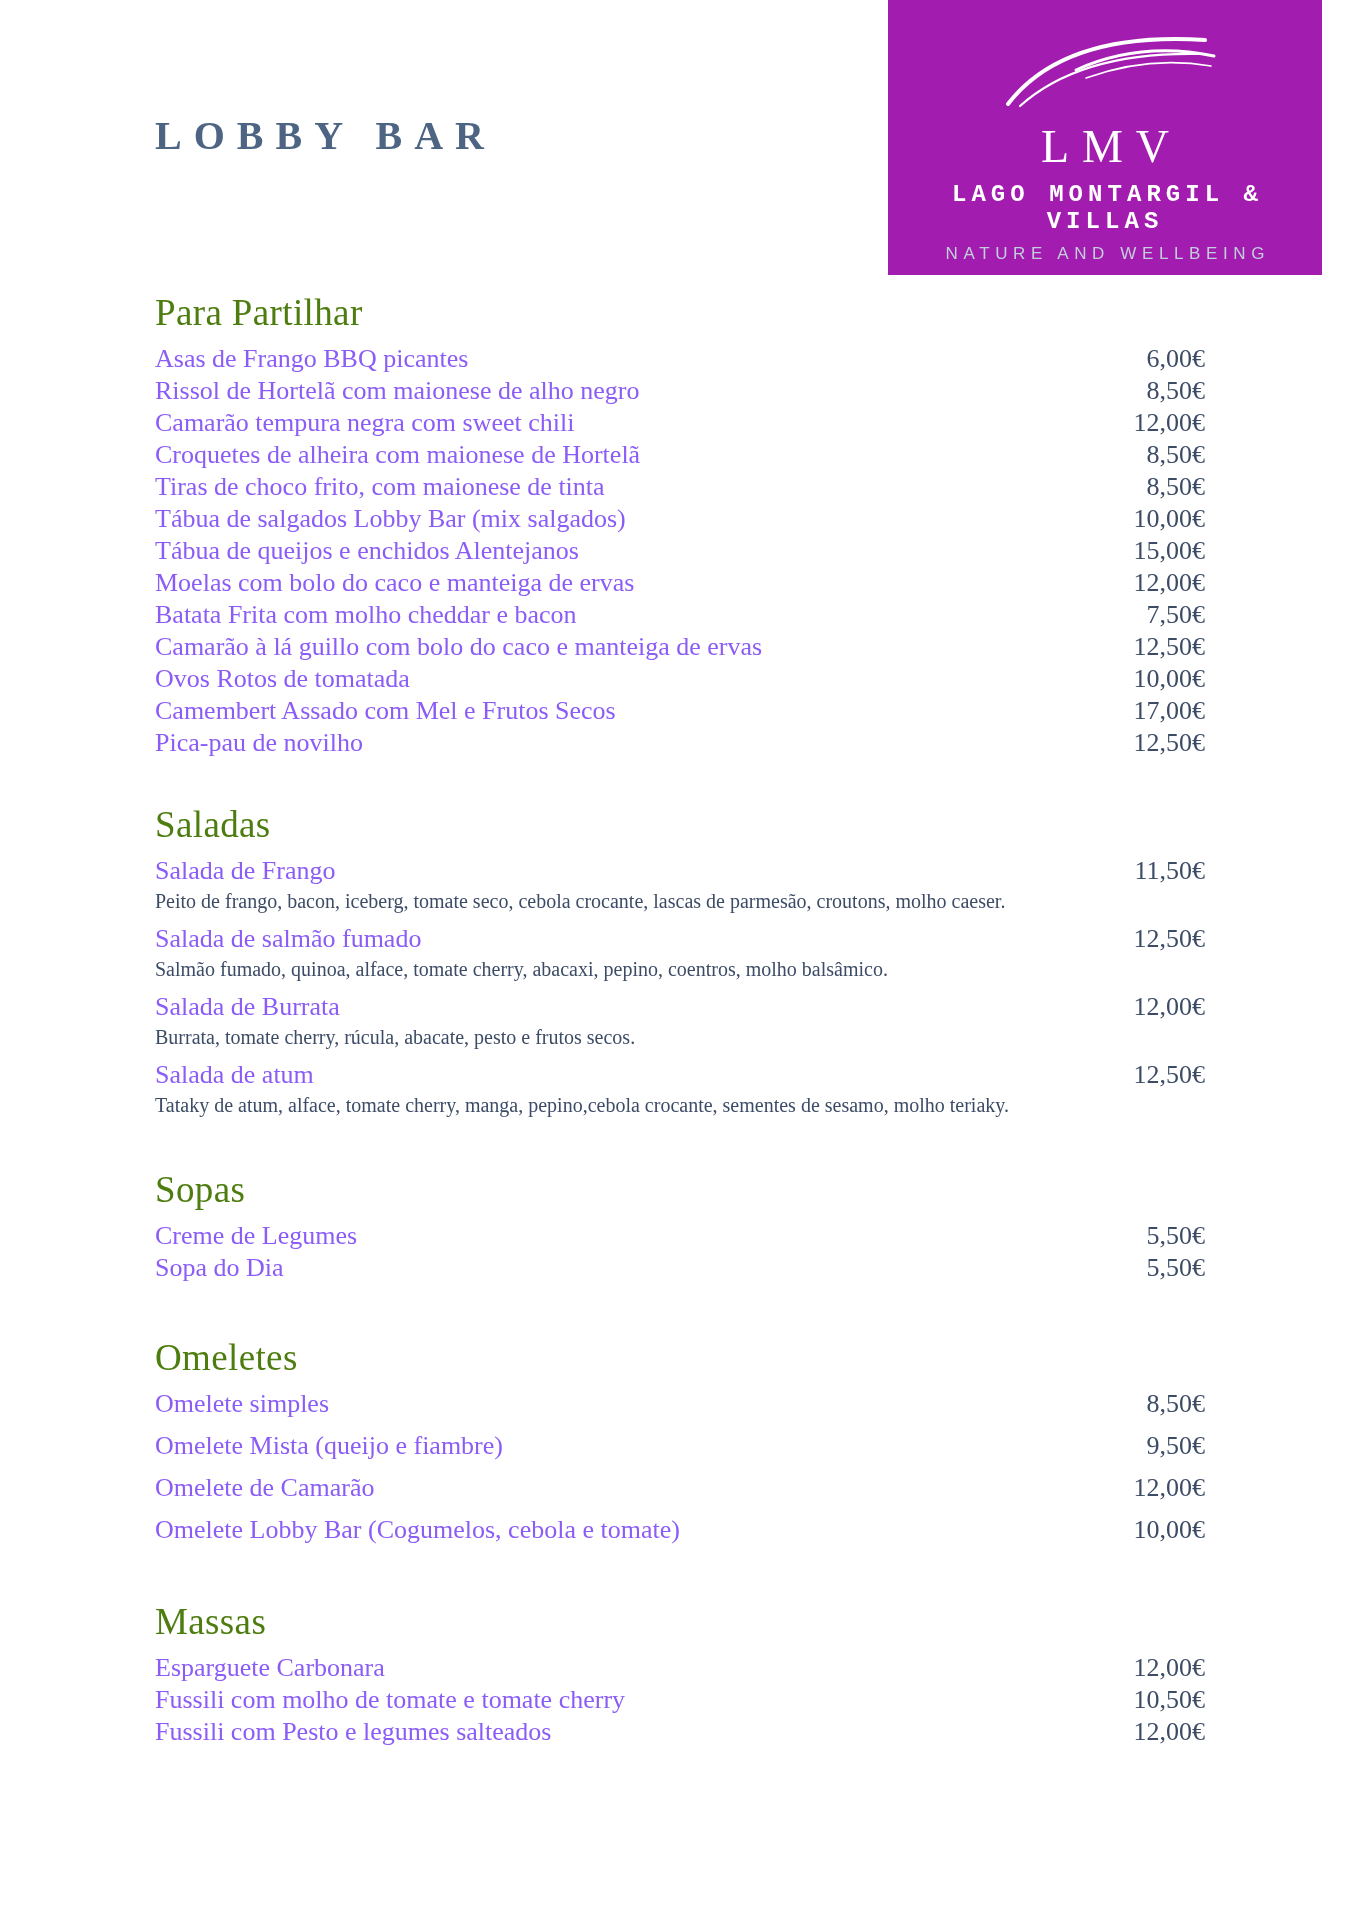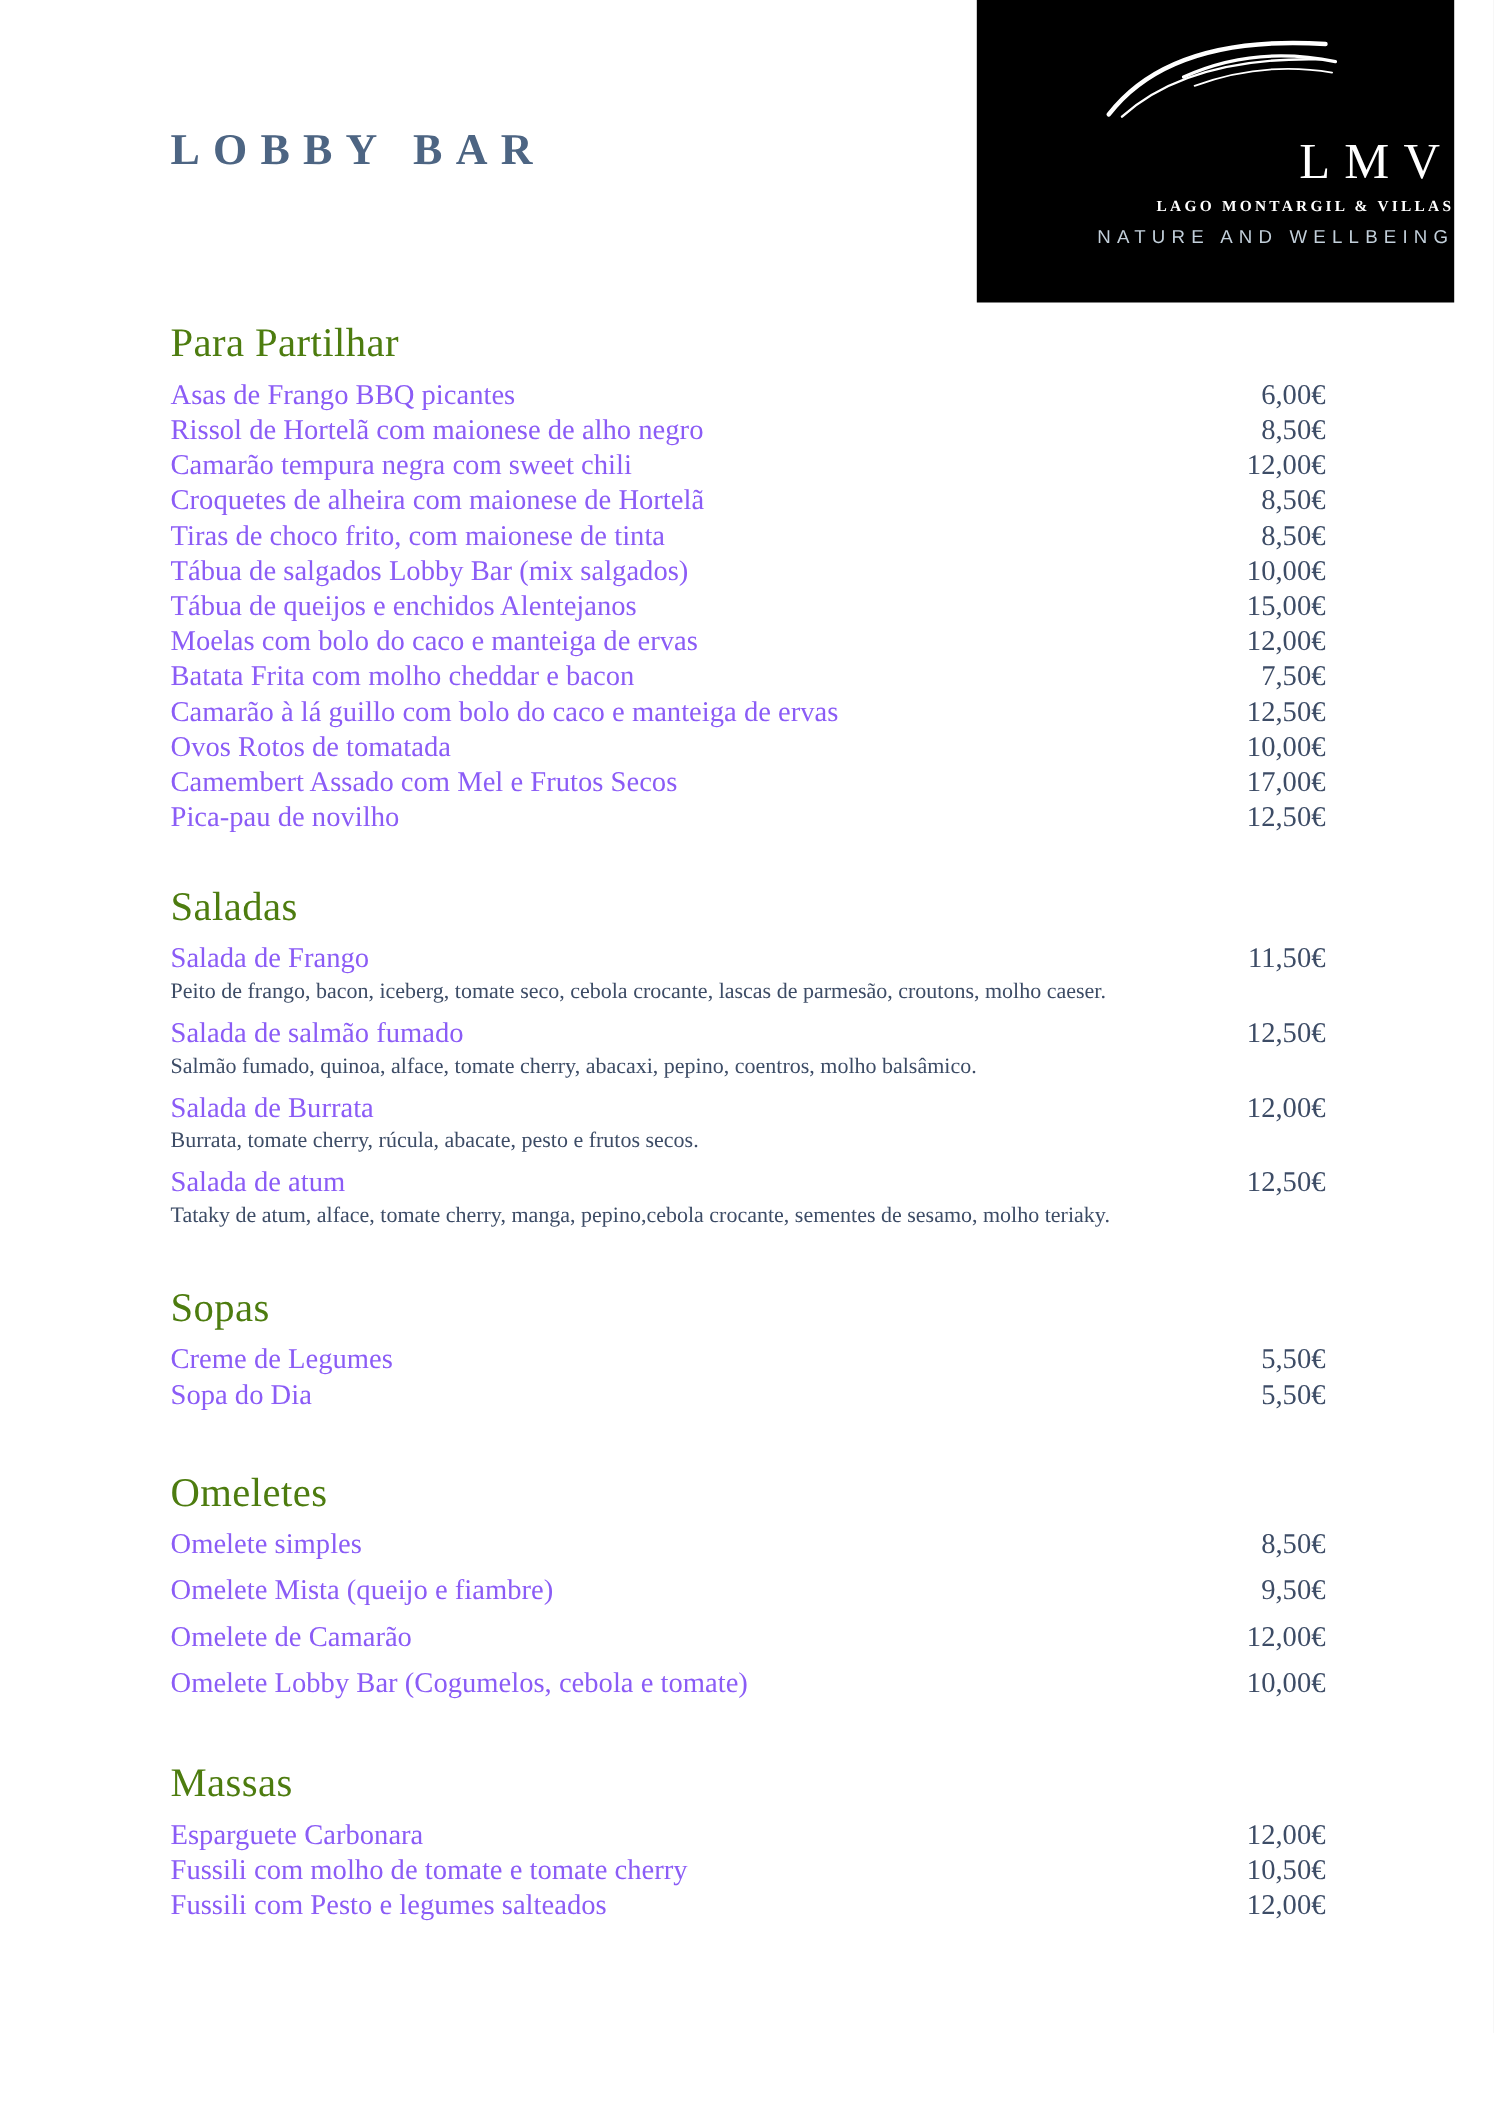--- a/index.html
+++ b/index.html
@@ -25,37 +25,37 @@
     letter-spacing: 0.30em;
     color: #4d6583;
     white-space: nowrap;
   }
   .logo-box {
     position: absolute;
     top: 0;
     right: 36px;
     width: 434px;
     height: 275px;
-    background: #000000;
+    background: #a21caf;
     color: #ffffff;
-    text-align: right;
+    text-align: center;
   }
   .logo-wave { display: block; margin: 26px auto 0; }
   .brand-initials {
     margin-top: 2px;
     font-size: 46px;
     letter-spacing: 0.28em;
     text-indent: 0.28em;
     font-weight: 400;
   }
   .brand-name {
     margin-top: 8px;
-    font-family: Liberation Serif, serif;
+    font-family: Liberation Mono, monospace;
     font-weight: 700;
-    font-size: 14px;
+    font-size: 24px;
     letter-spacing: 0.21em;
     text-indent: 0.21em;
   }
   .brand-tagline {
     margin-top: 9px;
     font-family: "Liberation Sans", sans-serif;
     font-weight: 400;
     font-size: 17px;
     letter-spacing: 0.33em;
     text-indent: 0.33em;

